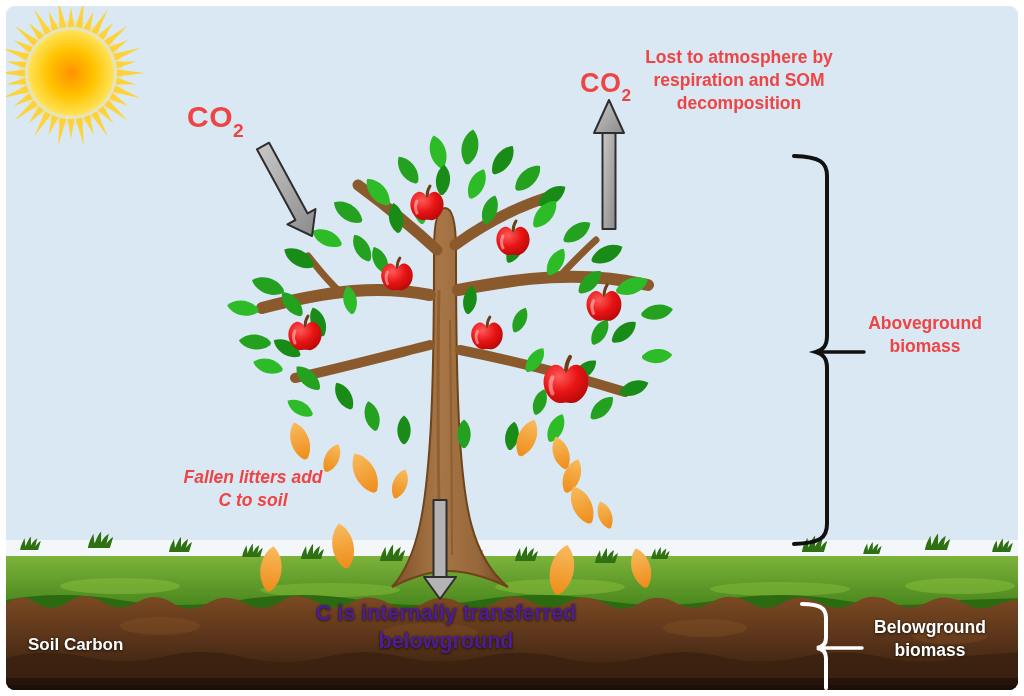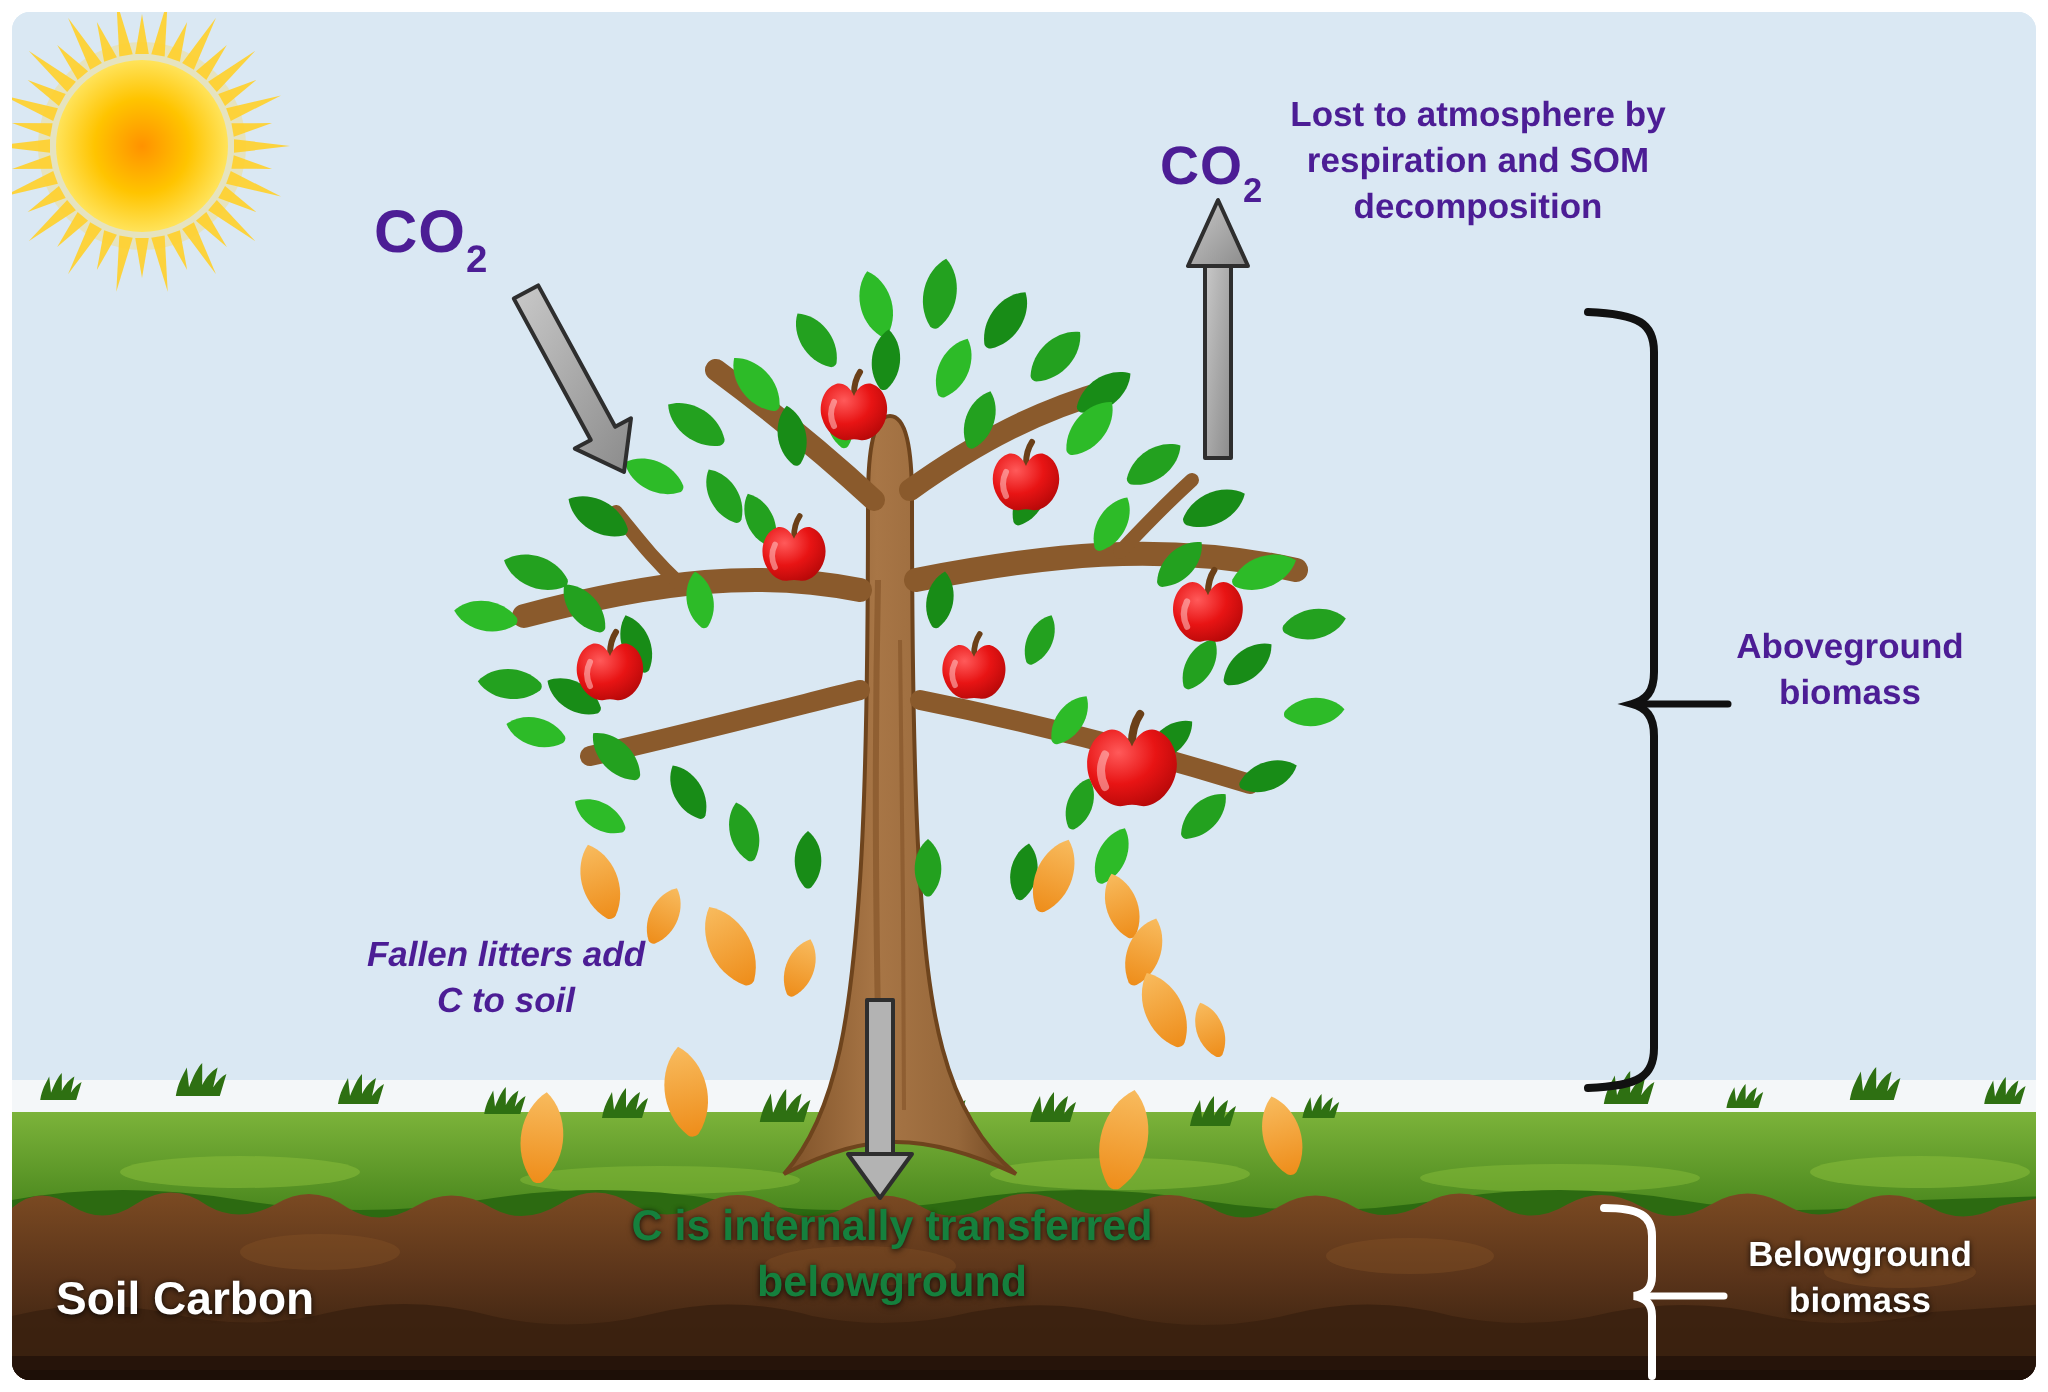--- a/index.html
+++ b/index.html
@@ -1,27 +1,27 @@
 <!DOCTYPE html>
 <html><head>
 <meta charset="utf-8">
 <style>
   html,body{margin:0;padding:0;background:#ffffff;}
   .stage{position:relative;width:1024px;height:696px;background:#ffffff;overflow:hidden;
          font-family:"Liberation Sans", sans-serif;}
   .scene{position:absolute;left:6px;top:6px;right:6px;bottom:6px;border-radius:9px;overflow:hidden;background:#dae8f3;}
   .scene svg{display:block;width:100%;height:100%;}
-  .t{position:absolute;font-weight:bold;color:#4c1d95;line-height:1.32;white-space:pre-line;text-align:center;}
+  .t{position:absolute;font-weight:bold;color:#ef4444;line-height:1.32;white-space:pre-line;text-align:center;}
   .t.light{color:#ffffff;text-shadow:0 1px 3px rgba(0,0,0,.55),0 0 2px rgba(0,0,0,.4);}
   .co2{font-size:30px;letter-spacing:.5px;}
   .co2 sub{font-size:64%;position:relative;top:.15em;font-weight:bold;}
   #co2-right-label{font-size:27px;}
   .cap{font-size:17.5px;}
-  #soil-carbon-label{font-size:23px;text-align:left;}
-  #transfer-label{font-size:21.5px;color:#15803d;}
+  #soil-carbon-label{font-size:17px;text-align:left;}
+  #transfer-label{font-size:21.5px;color:#4c1d95;}
   #belowground-label{font-size:17.5px;}
 </style>
 </head>
 <body>
 
 <div class="stage">
   <div class="scene">
     <svg viewBox="6 6 1012 684" preserveAspectRatio="none">
       <defs>
         <radialGradient id="sunGrad" cx="50%" cy="50%" r="50%">

